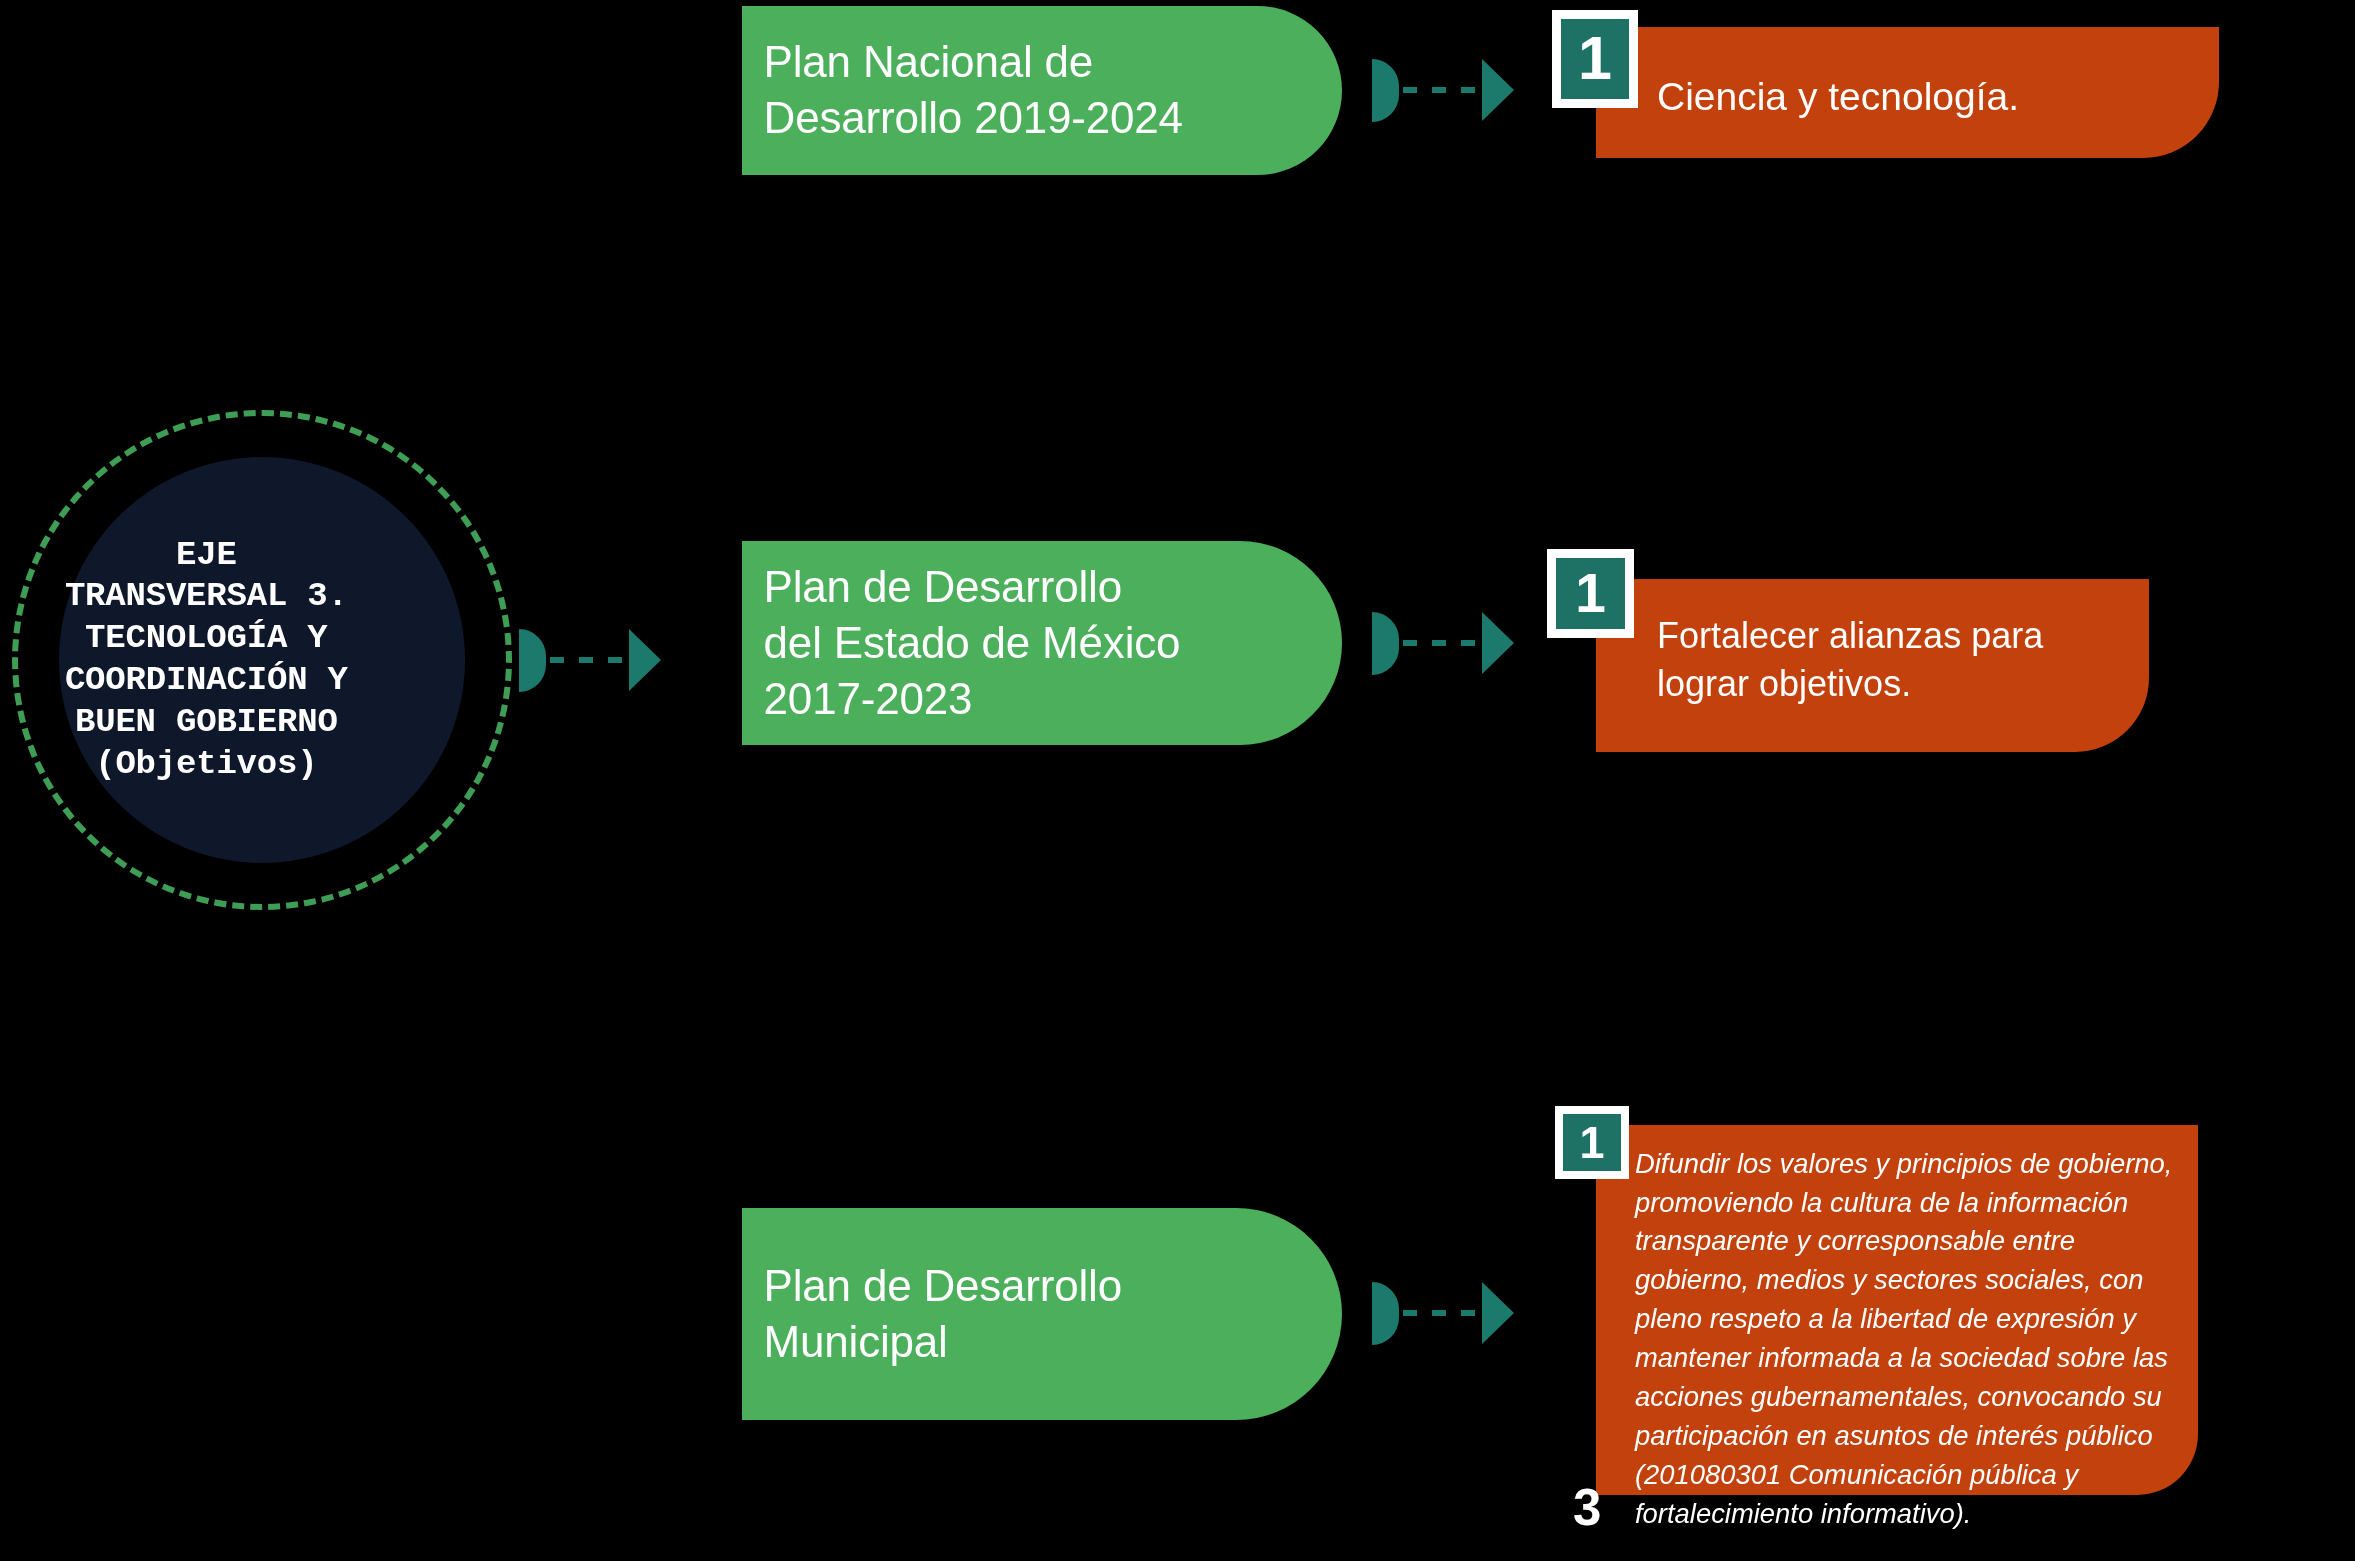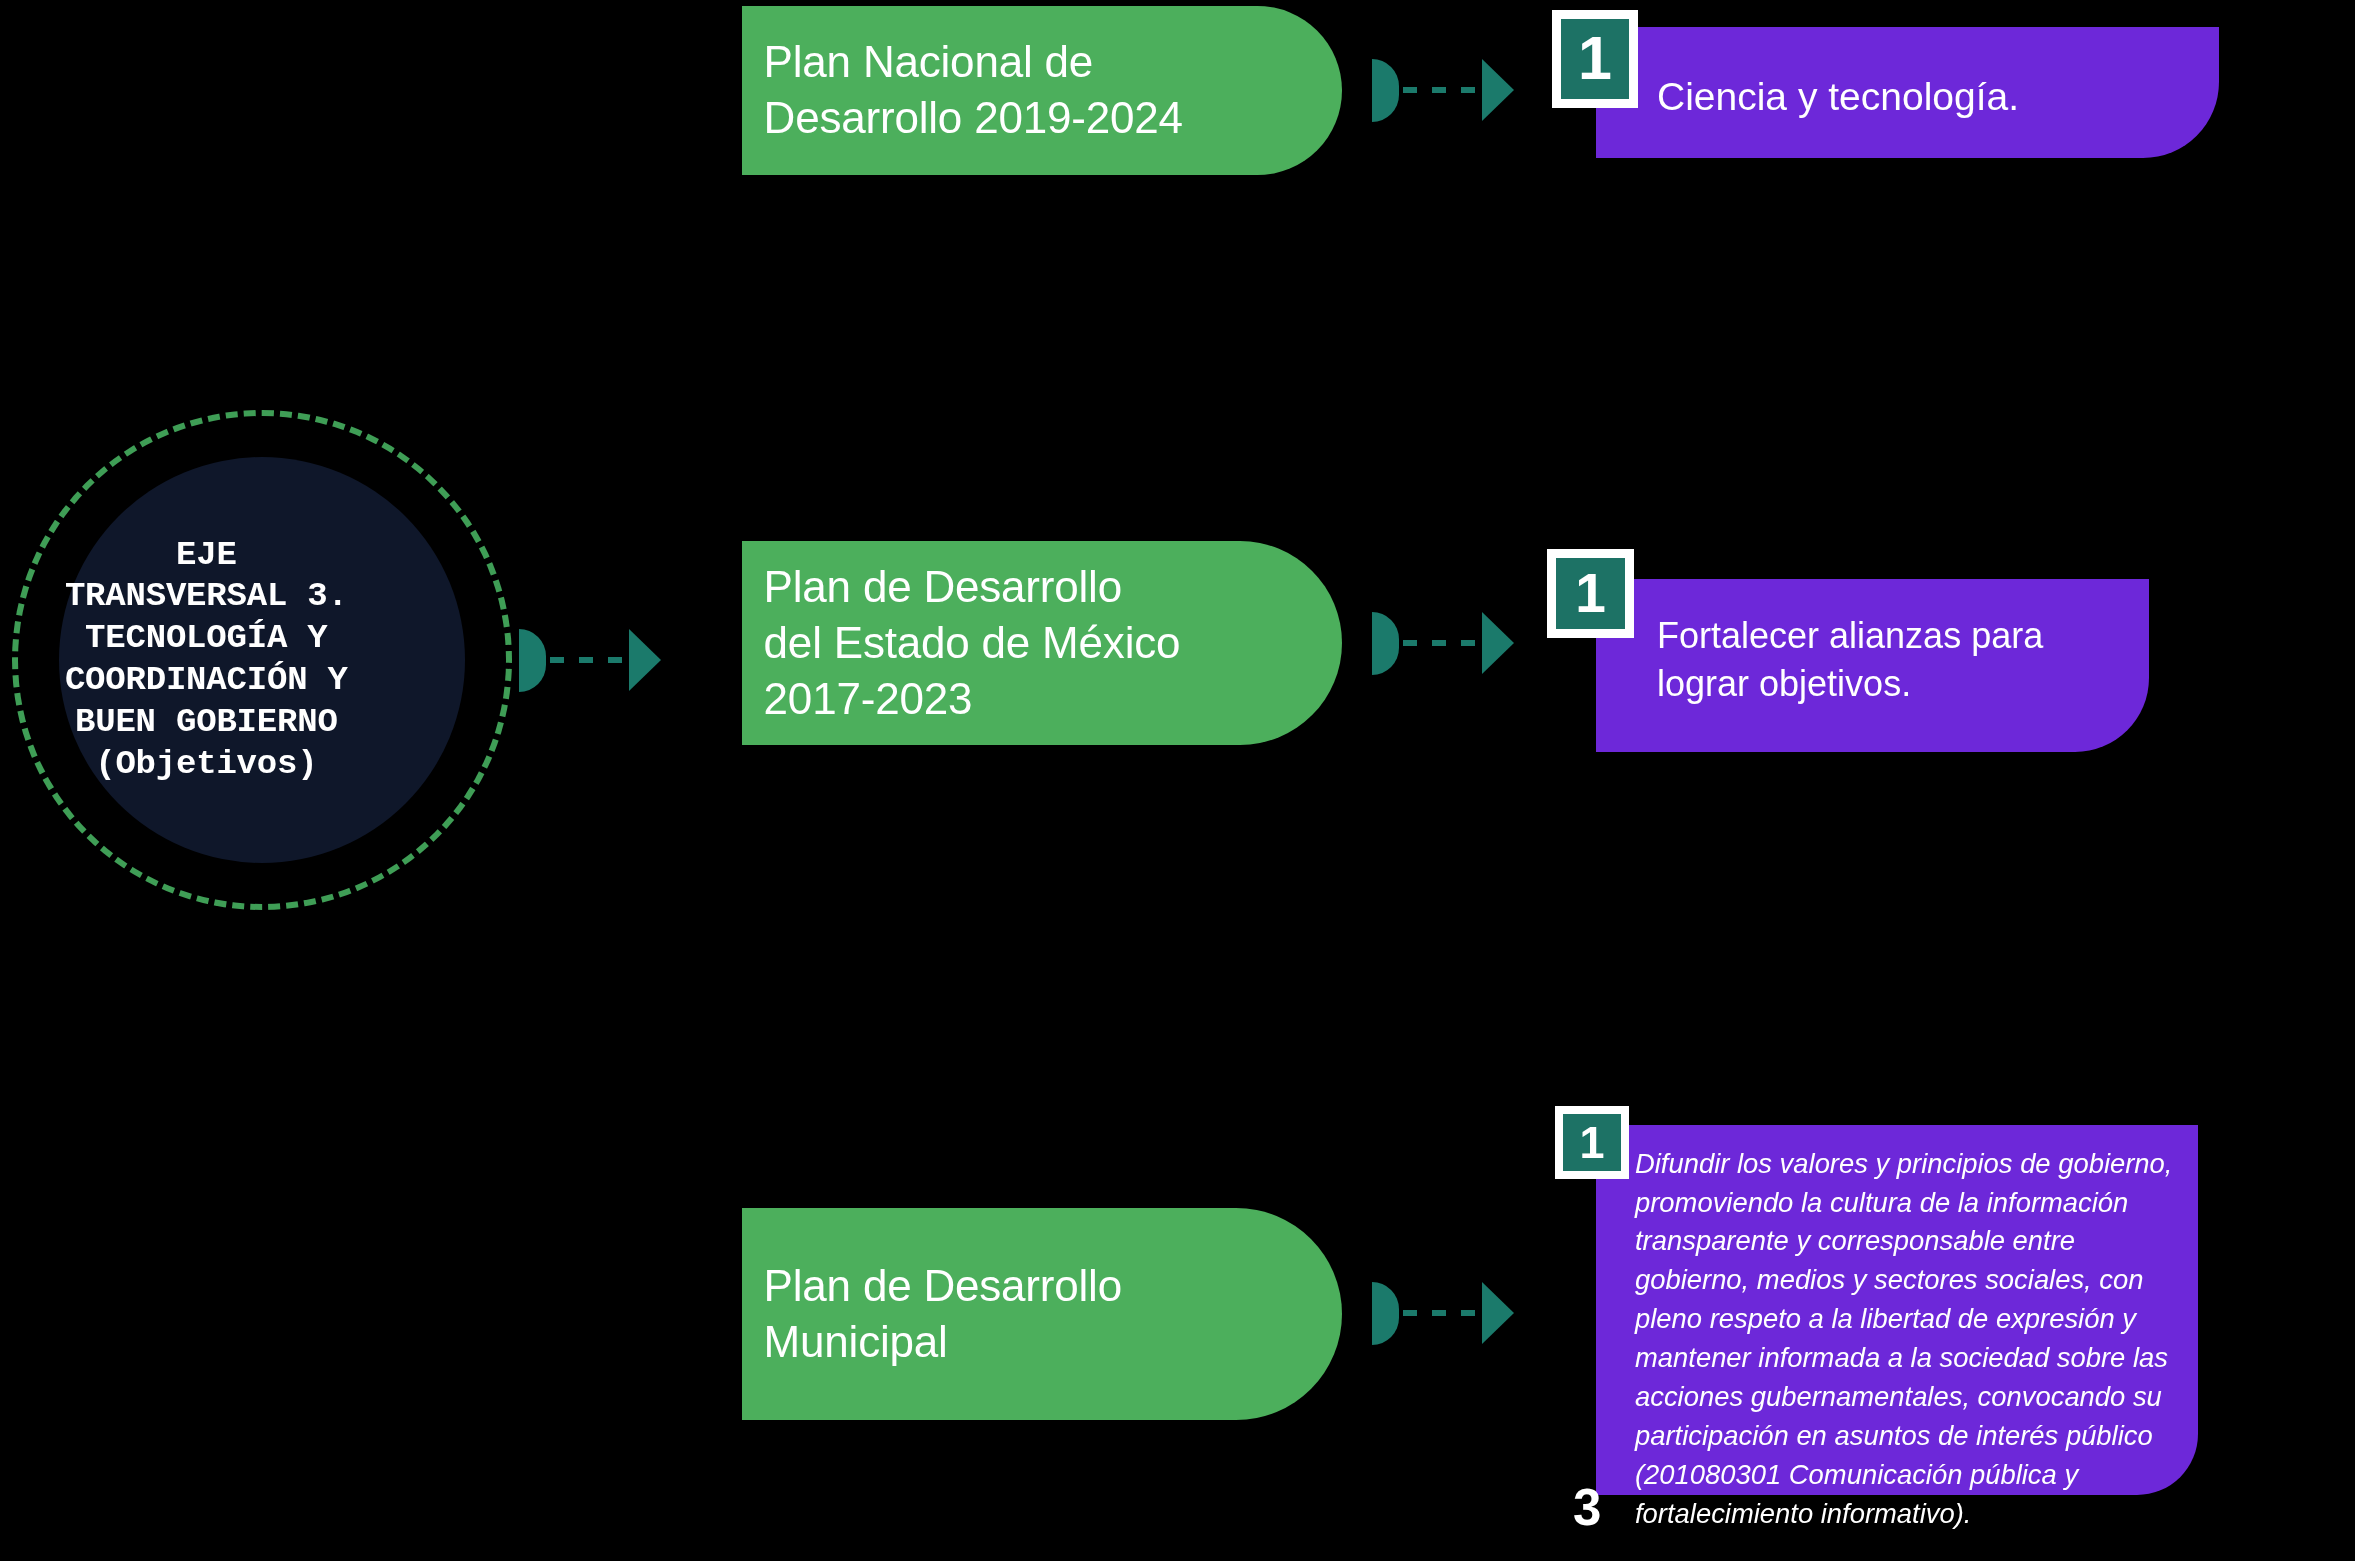--- a/index.html
+++ b/index.html
@@ -59,21 +59,21 @@
     line-height: 1.28;
     letter-spacing: -0.2px;
     white-space: pre-line;
     padding-left: 21.6px;
     padding-right: 17.6px;
   }
 
   
   .tgt-box {
     position: absolute;
-    background: #6d28d9;
+    background: #c2410c;
     box-sizing: border-box;
   }
   .tgt-label {
     color: #ffffff;
     white-space: pre-line;
   }
 
   
   .badge {
     position: absolute;

